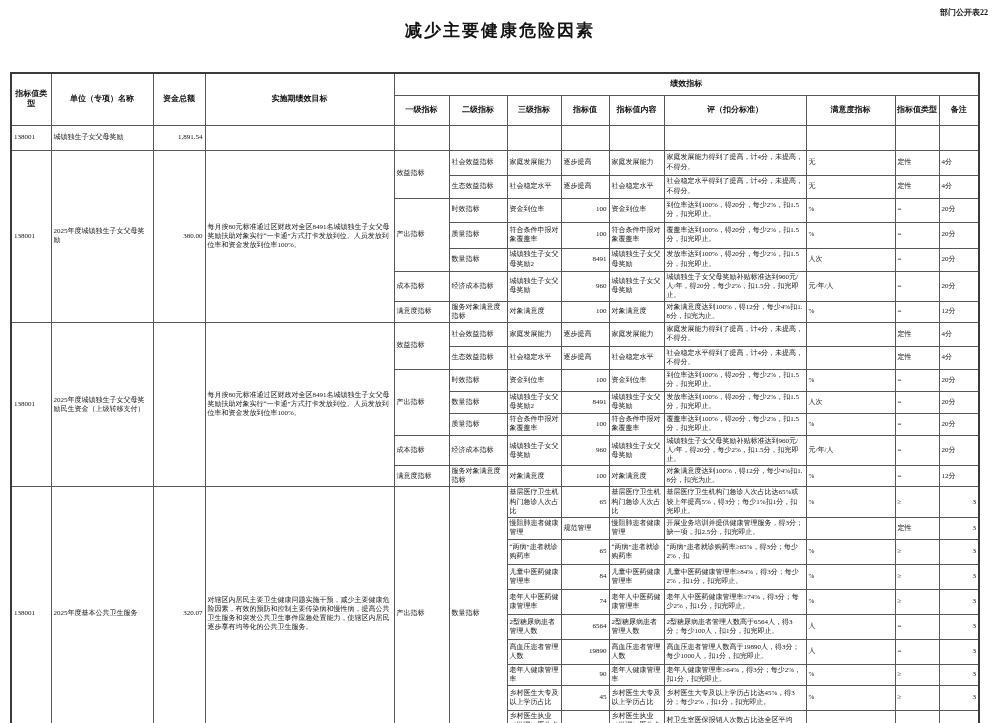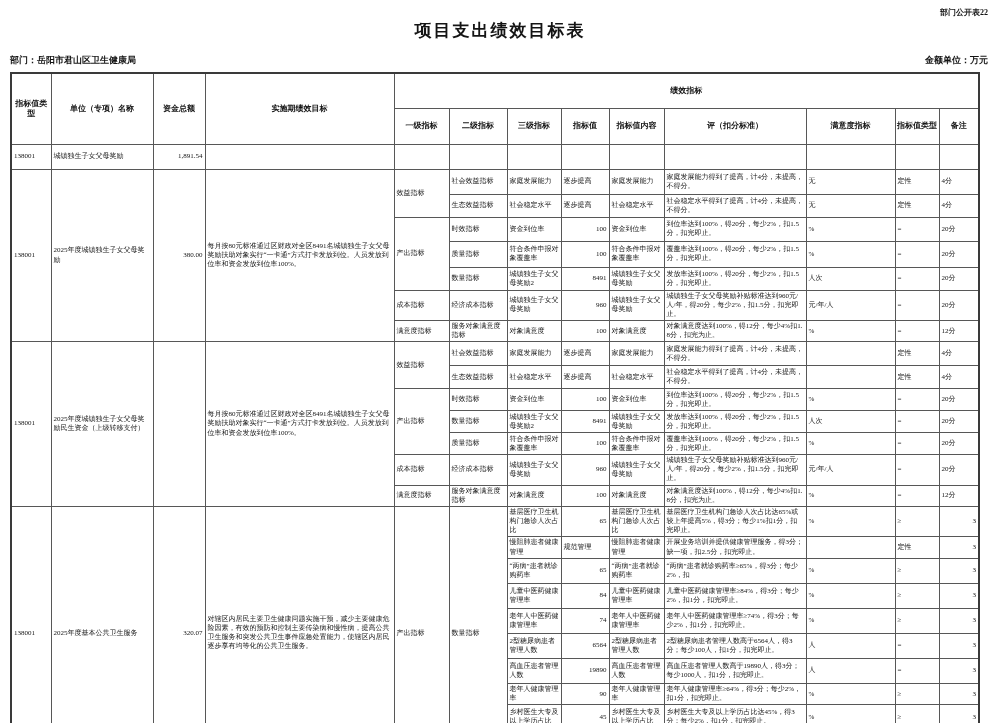--- a/index.html
+++ b/index.html
@@ -10,35 +10,31 @@
          font-size:17px;font-weight:bold;letter-spacing:2px;}
   .meta{position:absolute;top:54px;left:10px;width:978px;display:flex;
         justify-content:space-between;align-items:flex-end;}
   .meta .dept{font-size:9px;font-weight:bold;}
   .meta .unit{font-size:9px;font-weight:bold;}
   table.perf{position:absolute;top:72px;left:10px;width:968px;border-collapse:collapse;
              table-layout:fixed;border:2px solid #3a3a3a;}
   th,td{border:1px solid #575757;font-size:7px;line-height:1.3;padding:1px 2px;
         vertical-align:middle;word-break:break-all;text-align:left;
         font-family:"Liberation Serif","DejaVu Serif",serif;}
-  th{font-weight:bold;text-align:center;font-size:8px;padding:12px 1px;}
+  th{font-weight:bold;text-align:center;font-size:8px;padding:2px 1px;}
   .tc{text-align:left;}
   .tr{text-align:right;}
   tr.sep td{border-top:1.5px solid #3a3a3a;}
 </style>
 </head>
 <body>
 
 <div class="page">
   <div class="docnum">部门公开表22</div>
-  <div class="title">项目支出绩效目标表</div>
-  <div class="meta">
-    <span class="dept">部门：岳阳市君山区卫生健康局</span>
-    <span class="unit">金额单位：万元</span>
-  </div>
+  <div class="title">减少主要健康危险因素</div>
 
   <table class="perf">
     <colgroup>
       <col style="width:40px">
         <col style="width:102px">
         <col style="width:52px">
         <col style="width:189px">
       <col style="width:55px">
         <col style="width:58px">
         <col style="width:54px">

